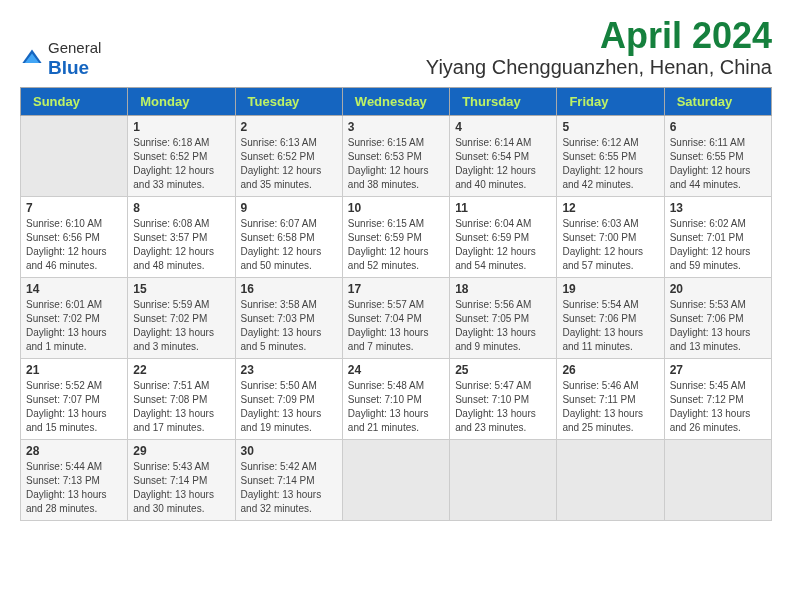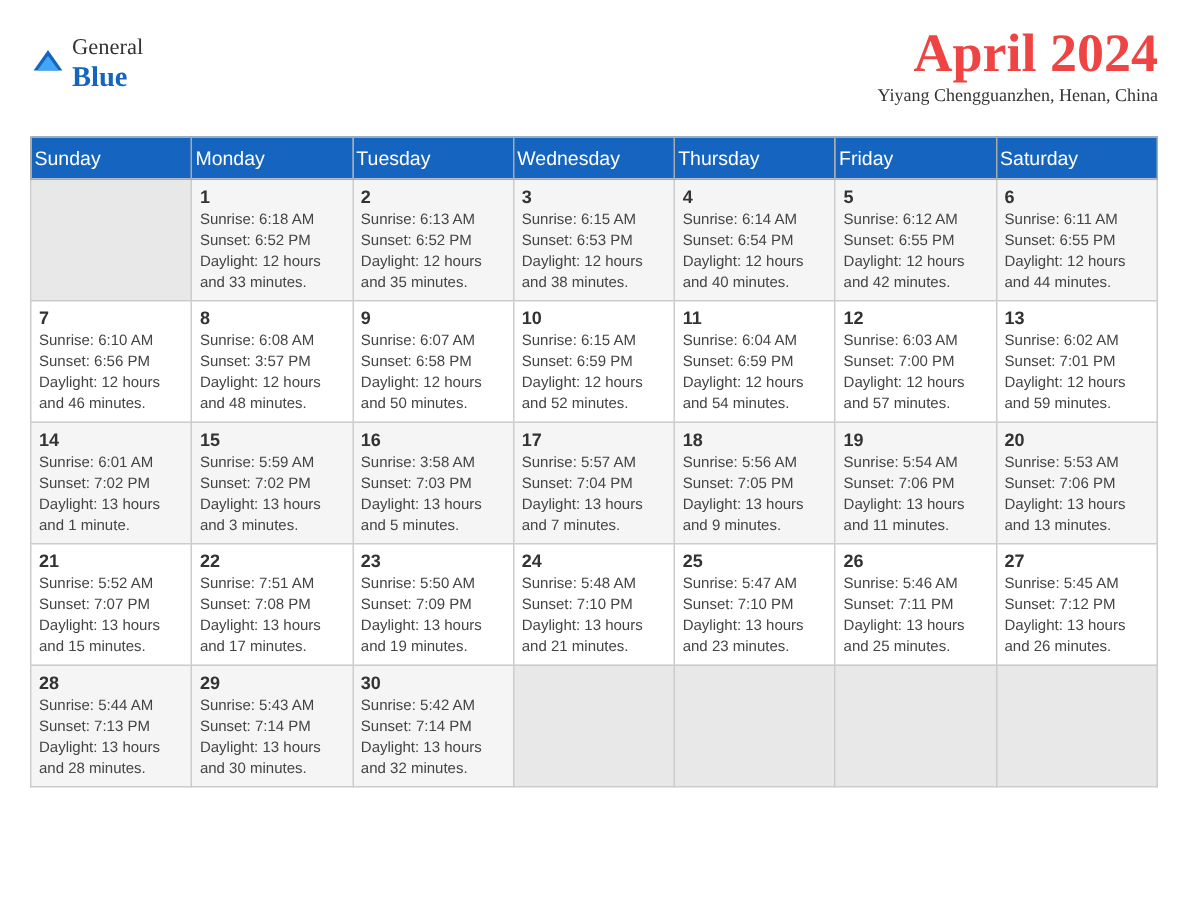--- a/index.html
+++ b/index.html
@@ -6,59 +6,58 @@
     body {
       font-family: Arial, sans-serif;
       background: #fff;
       width: 792px;
       min-height: 612px;
       padding: 16px 20px;
     }
     .header {
       display: flex;
       justify-content: space-between;
-      align-items: center;
-      margin-bottom: 20px;
-      font-family: Liberation Serif, serif;
+      align-items: flex-end;
+      margin-bottom: 8px;
     }
     .logo {
       display: flex;
       align-items: center;
       gap: 4px;
     }
     .logo-text-general { font-size: 15px; color: #333; font-weight: normal; }
     .logo-text-blue { font-size: 19px; color: #1565c0; font-weight: bold; }
     .logo-icon {
       width: 24px;
       height: 24px;
     }
     .title-block {
       text-align: right;
     }
     .month-title {
       font-size: 36px;
       font-weight: bold;
-      color: #ef4444;
+      color: #15803d;
       line-height: 1.1;
     }
     .location-title {
-      font-size: 12px;
+      font-size: 20px;
       color: #333;
     }
     table {
       width: 100%;
       border-collapse: collapse;
       table-layout: fixed;
     }
     thead tr th {
       background-color: #1565c0;
-      color: #ffffff;
+      color: #bef264;
       font-size: 13px;
-      font-weight: normal;
-      padding: 6px 2px;
+      font-weight: bold;
+      padding: 6px 12px;
       text-align: left;
       border: 1px solid #aaa;
     }
     tbody tr td {
       vertical-align: top;
       border: 1px solid #ccc;
       padding: 4px 5px;
       font-size: 10.5px;
       color: #333;
       height: 80px;

